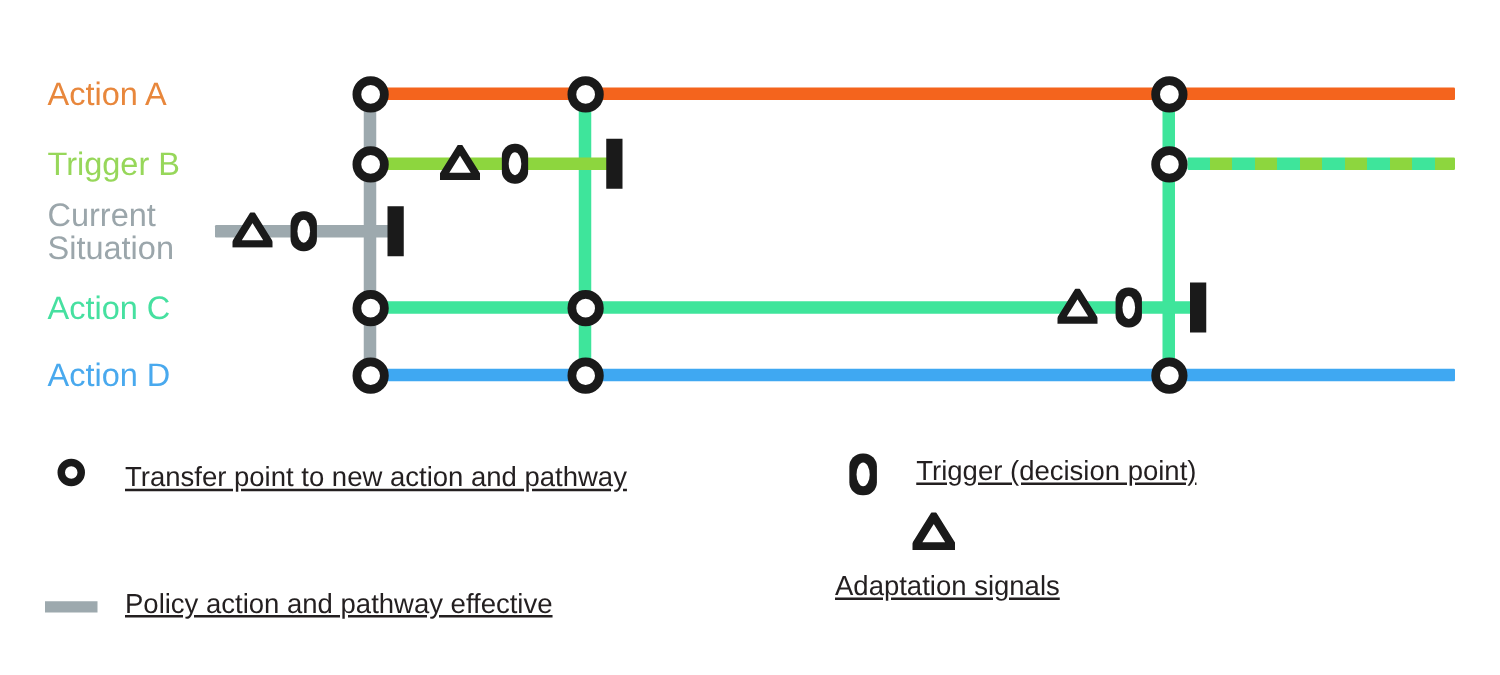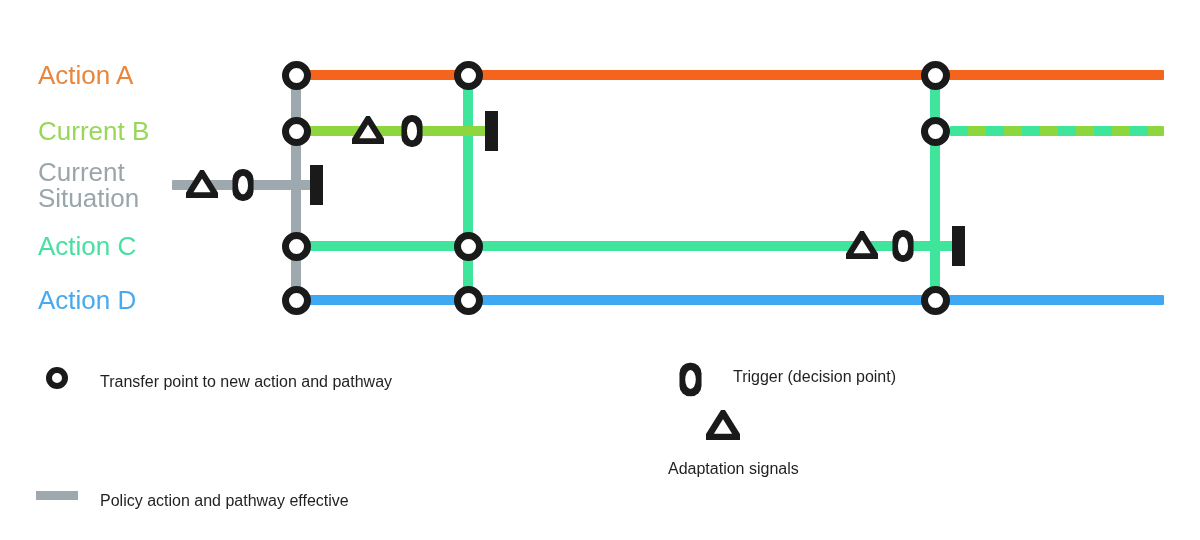--- a/index.html
+++ b/index.html
@@ -17,21 +17,21 @@
   .transfer-point{
     position:absolute;width:15px;height:15px;border:7px solid #1a1a1a;
     border-radius:50%;background:#ffffff;box-sizing:content-box;
   }
   .threshold{position:absolute;width:13px;height:40px;background:#1a1a1a;}
   .icon-wrap{position:absolute;line-height:0;}
   .legend{position:absolute;display:flex;align-items:flex-start;}
   .legend .symcol{
     width:44px;flex:0 0 44px;display:flex;justify-content:center;margin-right:21px;
   }
-  .legend-text{font-size:16px;line-height:29px;color:#231f20;}
+  .legend-text{font-size:22px;line-height:29px;color:#231f20;text-decoration:underline;}
   .legend-circle{
     width:10px;height:10px;border:6px solid #1a1a1a;border-radius:50%;
     background:#fff;box-sizing:content-box;
   }
   .legend-bar{width:13px;height:38px;background:#1a1a1a;}
   .legend-swatch{width:42px;height:9px;margin-top:5px;}
 </style>
 </head>
 <body>
 
@@ -74,36 +74,36 @@
       <div class="transfer-point" style="left: 281.5px; top: 116.5px;"></div>
       <div class="transfer-point" style="left: 281.5px; top: 231.5px;"></div>
       <div class="transfer-point" style="left: 281.5px; top: 285.5px;"></div>
       <div class="transfer-point" style="left: 453.5px; top: 60.5px;"></div>
       <div class="transfer-point" style="left: 453.5px; top: 231.5px;"></div>
       <div class="transfer-point" style="left: 453.5px; top: 285.5px;"></div>
       <div class="transfer-point" style="left: 920.5px; top: 60.5px;"></div>
       <div class="transfer-point" style="left: 920.5px; top: 116.5px;"></div>
       <div class="transfer-point" style="left: 920.5px; top: 285.5px;"></div>
       <div class="row-label" style="left: 38px; top: 75px; color: rgb(232, 135, 60);">Action A</div>
-      <div class="row-label" style="left: 38px; top: 131px; color: rgb(151, 215, 90);">Current B</div>
+      <div class="row-label" style="left: 38px; top: 131px; color: rgb(151, 215, 90);">Trigger B</div>
       <div class="row-label" style="left: 38px; top: 185px; color: rgb(155, 166, 171);">Current
 Situation</div>
       <div class="row-label" style="left: 38px; top: 246px; color: rgb(70, 224, 160);">Action C</div>
       <div class="row-label" style="left: 38px; top: 300px; color: rgb(73, 169, 238);">Action D</div>
     </div>
 
   <div class="legend" style="left:35px;top:367px;">
     <span class="symcol">
       <span class="legend-circle"></span>
     </span>
     <span class="legend-text">Transfer point to new action and pathway</span>
   </div>
 
 
-  <div class="legend" style="left:35px;top:486px;">
+  <div class="legend" style="left:35px;top:468px;align-items:center;">
     <span class="symcol">
       <span class="legend-swatch" style="background: rgb(157, 169, 174);"></span>
     </span>
     <span class="legend-text">Policy action and pathway effective</span>
   </div>
 
   <div class="legend" style="left:668px;top:362px;align-items:flex-start;">
     <span class="symcol">
       <svg width="23" height="35" viewBox="0 0 24 36">
         <rect x="0.5" y="0.5" width="23" height="35" rx="11" fill="#1a1a1a"></rect>

